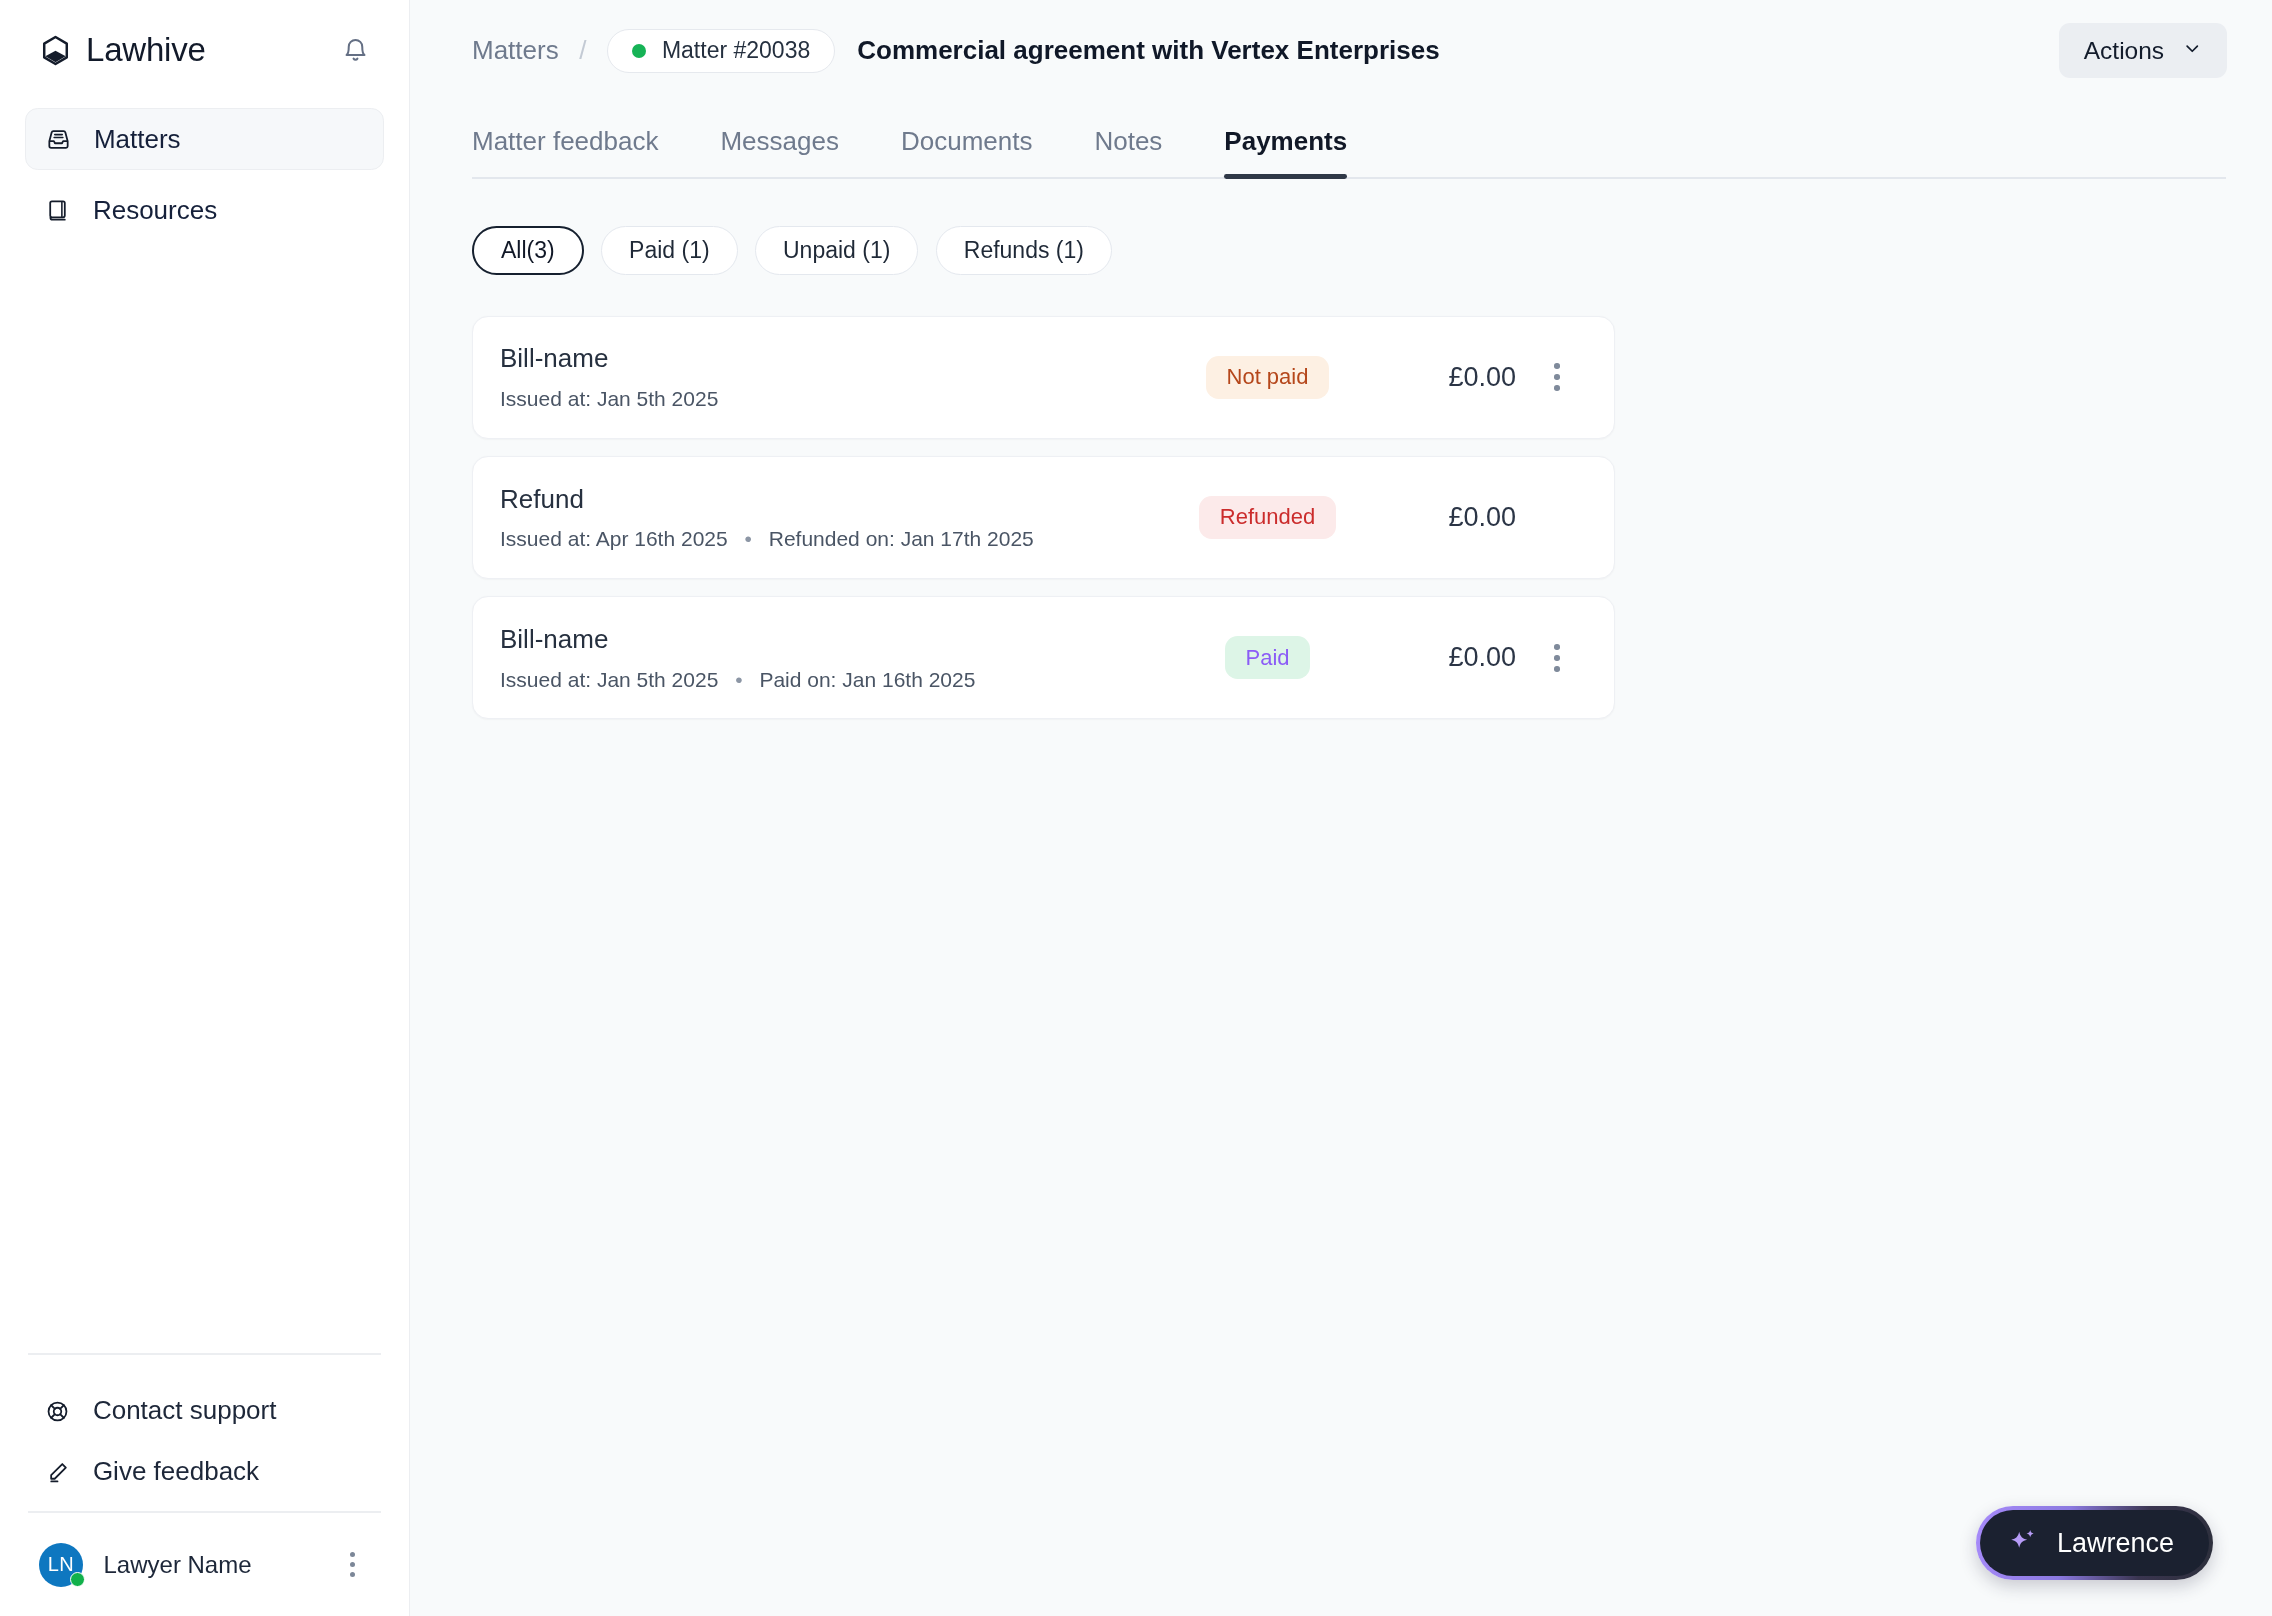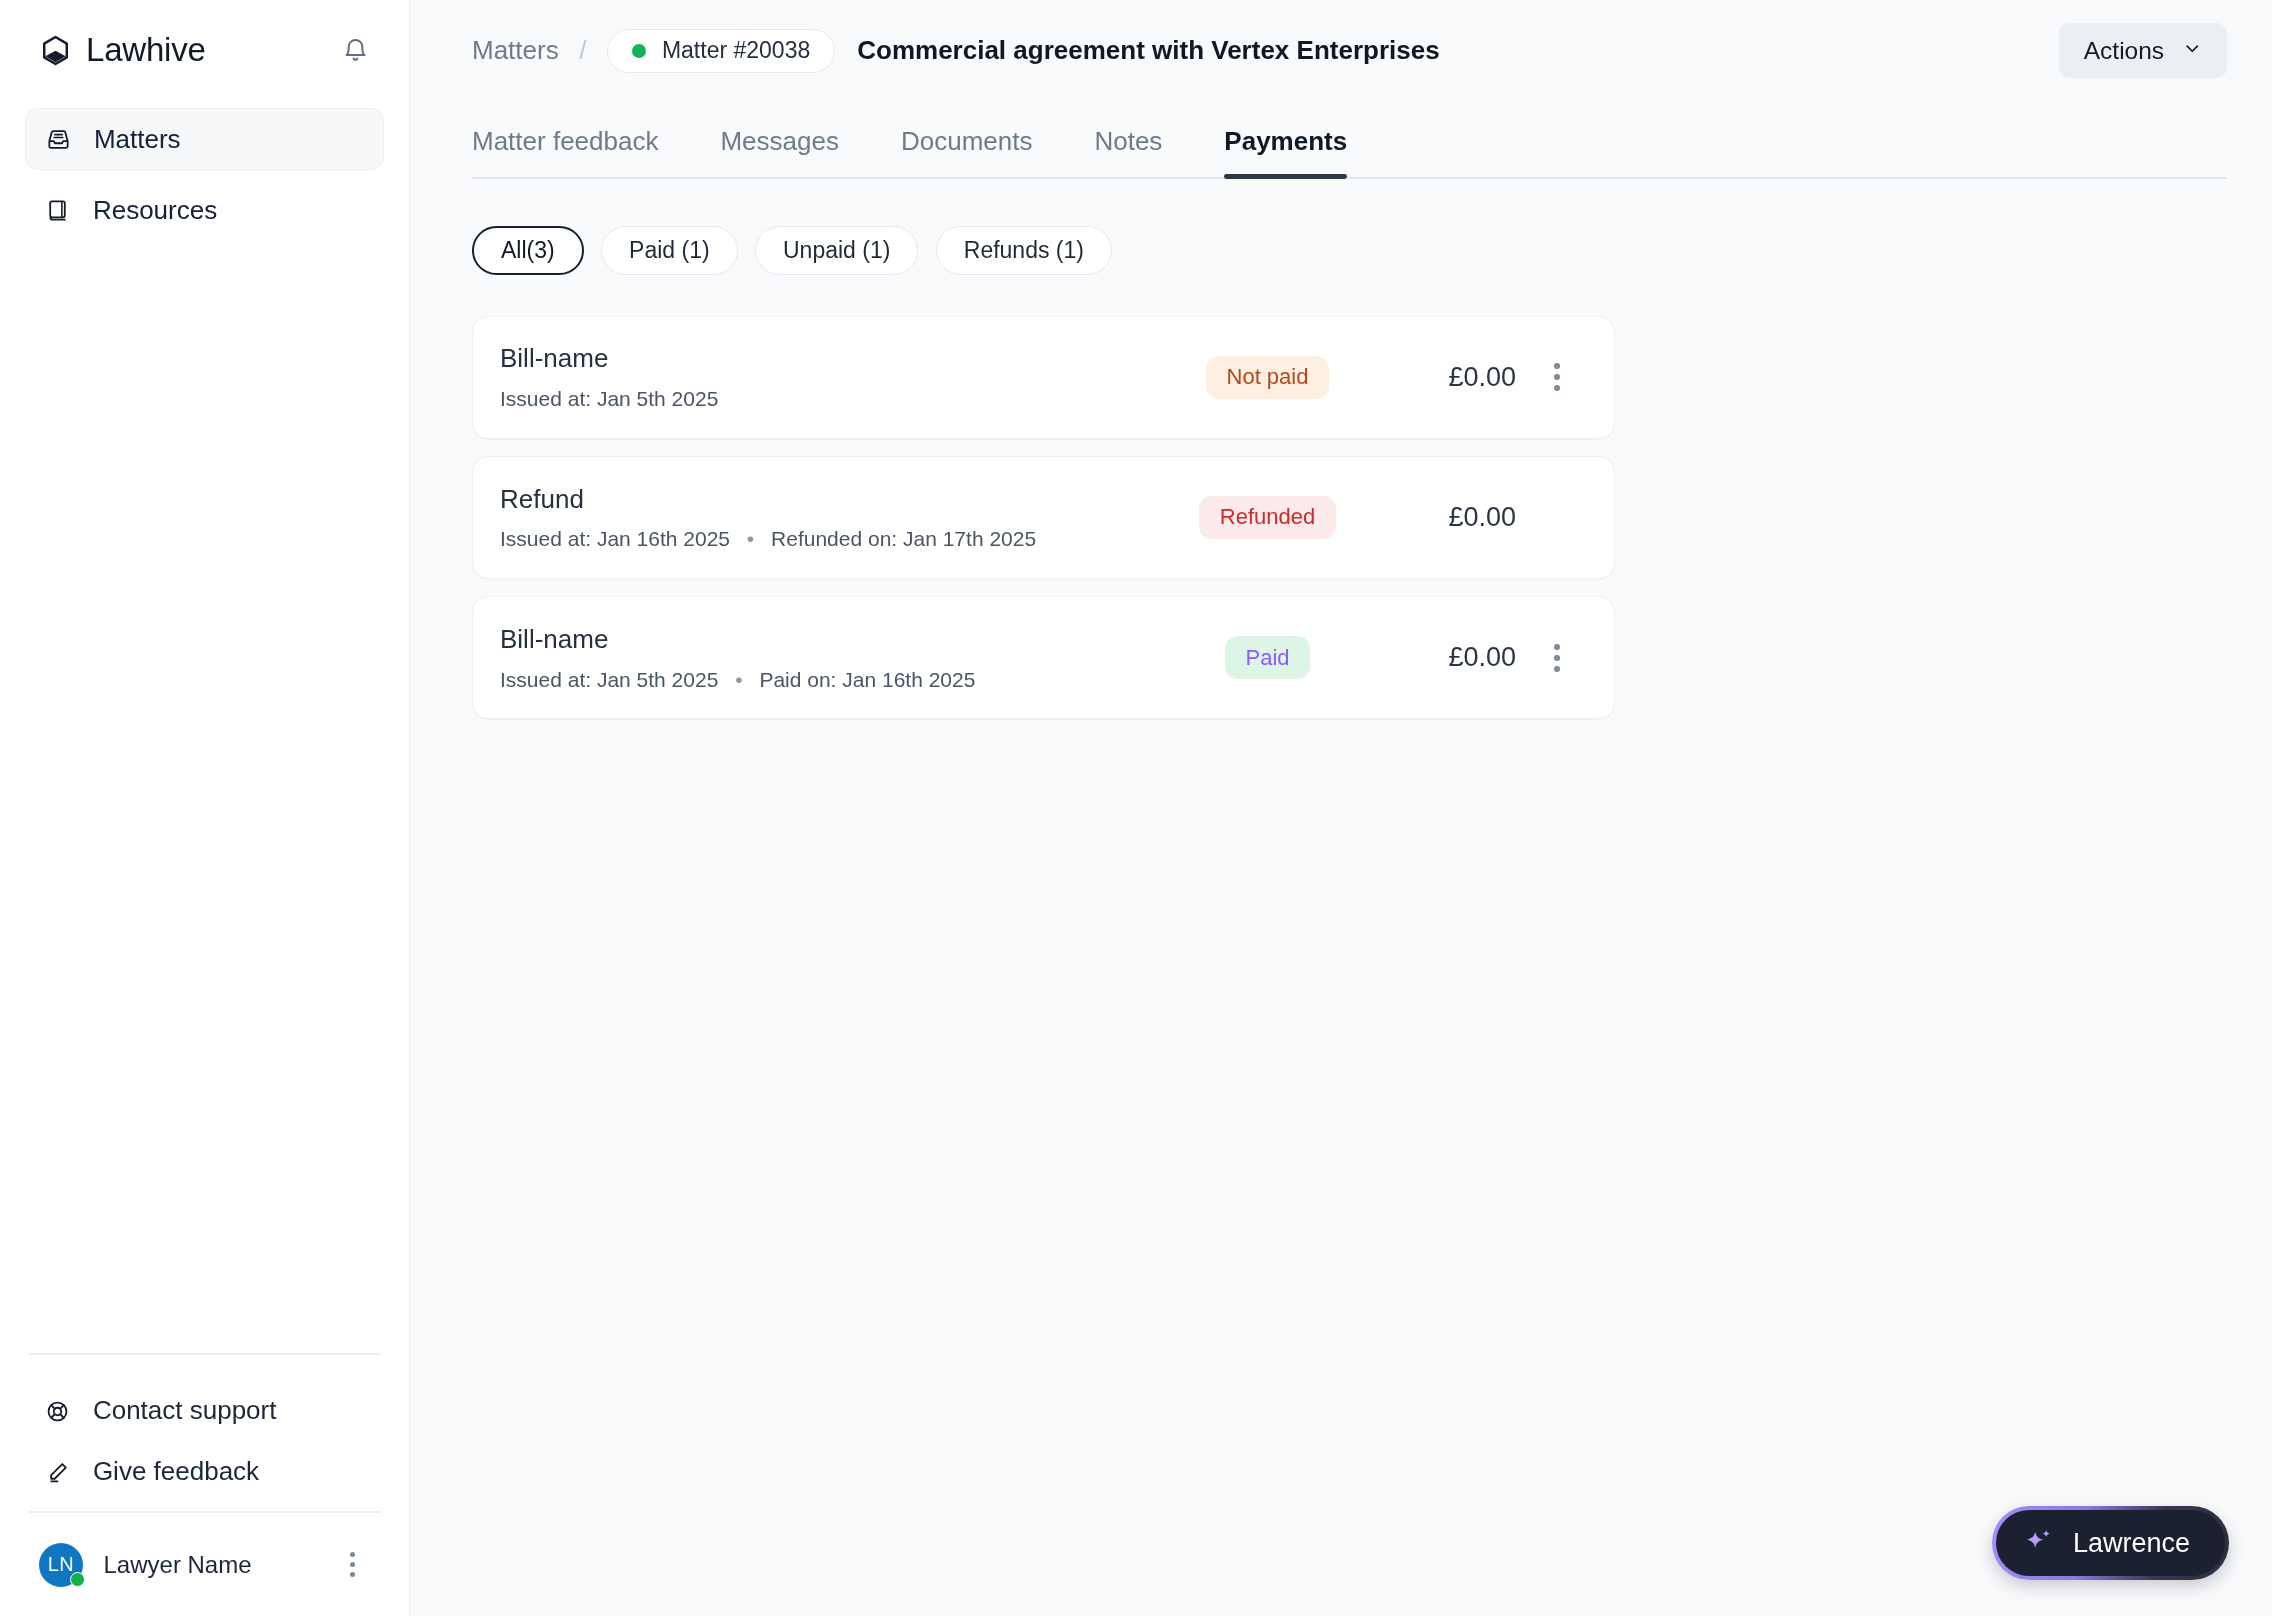--- a/index.html
+++ b/index.html
@@ -128,21 +128,21 @@
   .badge.refunded { background: #fceaea; color: #cb2c2c; }
   .badge.paid { background: #ddf5e7; color: #8b5cf6; }
   .badge-cell { width: 205px; display: flex; justify-content: center; flex: 0 0 205px; }
   .amount { font-size: 27px; color: #2b3546; width: 150px; text-align: right; flex: 0 0 150px; }
   .card-kebab { width: 44px; display: flex; flex-direction: column; align-items: center; justify-content: center; gap: 5.5px; flex: 0 0 44px; margin-left: 19px; cursor: pointer; }
   .card-kebab i { width: 5.5px; height: 5.5px; border-radius: 50%; background: #7f8a9b; display: block; }
   .card-kebab.hidden { visibility: hidden; cursor: default; }
 
   
   .assistant {
-    position: absolute; right: 44px; bottom: 36px;
+    position: absolute; right: 60px; bottom: 36px;
     padding: 4px;
     border-radius: 41px;
     background: linear-gradient(100deg, #a78bfa 0%, #8b79e0 38%, #3a3550 70%, #2c2f3b 100%);
     box-shadow: 0 6.3px 17.4px rgba(30,30,60,0.22);
     cursor: pointer;
   }
   .assistant-inner {
     display: flex; align-items: center; gap: 17.4px;
     height: 66px; padding: 0 35px 0 25px;
     background: #1b2130; border-radius: 38px;
@@ -300,21 +300,21 @@
               <i></i>
               <i></i>
               <i></i>
             </div>
         </div>
 
         <div class="card">
           <div class="card-left">
             <div class="card-title">Refund</div>
             <div class="card-sub">
-              <span>Issued at: Jan 16th 2025</span>
+              <span>Issued at: Apr 16th 2025</span>
               <span class="dot-sep">•</span>
               <span>Refunded on: Jan 17th 2025</span>
             </div>
           </div>
           <div class="badge-cell">
             <span class="badge refunded">Refunded</span>
           </div>
           <div class="amount">£0.00</div>
           <div class="card-kebab hidden">
               <i></i>

